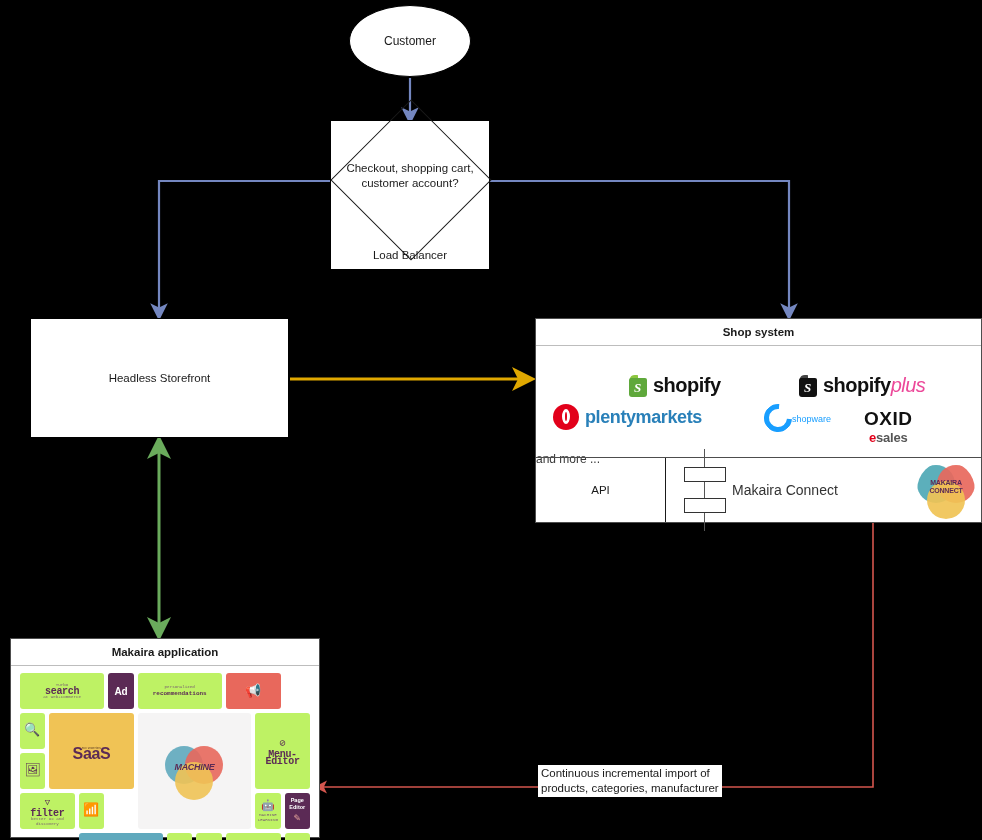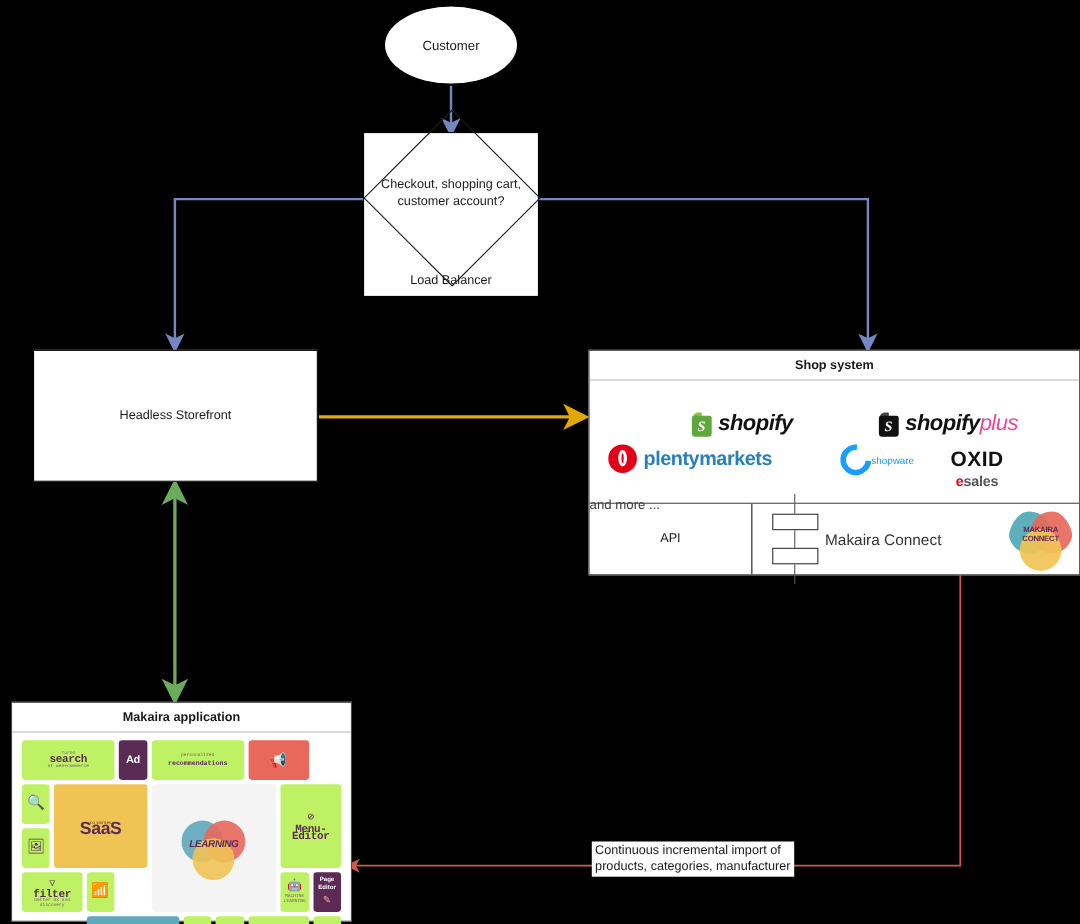--- a/index.html
+++ b/index.html
@@ -120,21 +120,21 @@
     font-family: "Liberation Serif", serif;
   }
   .shop-bag .bag-leaf {
     position: absolute; left: 2px; top: 0px;
     width: 8px; height: 6px;
     background: #8dc63f;
     border-radius: 60% 10% 60% 10%;
   }
   .shop-bag .bag-leaf.dark { background: #444444; }
   .brandtext {
-    font-size: 20px; font-weight: bold; font-style: italic;
+    font-size: 20px; font-weight: bold; 
     color: #111111; letter-spacing: -0.5px;
   }
   .brandtext-light {
     font-size: 20px; font-style: italic; font-weight: normal;
     color: #ec4899; letter-spacing: -0.5px;
   }
   .plenty-mark {
     width: 26px; height: 26px; border-radius: 50%;
     background: #e2001a; margin-right: 6px;
     position: relative;
@@ -170,21 +170,21 @@
   .oxid-sub .sales { color: #555555; }
 
   
   #shop-bottom-row {
     position: relative;
     flex: 0 0 64px;
     border-top: 1px solid #4d4d4d;
     display: flex;
   }
   #api-node {
-    width: 148px;
+    width: 130px;
     border-right: 1px solid #1a1a1a;
     display: flex; align-items: center; justify-content: center;
     font-size: 11.5px; color: #1a1a1a;
     box-sizing: border-box;
   }
   #connect-area {
     flex: 1 1 auto;
     position: relative;
     display: flex; align-items: center;
   }
@@ -452,21 +452,21 @@
       <div class="tile yellow" style="grid-column:2/span 3;grid-row:2/span 2">
         <span class="tiny" style="color:#6a4a2a">no worries</span>
         <span class="big" style="font-size:16px">SaaS</span>
       </div>
 
       <div class="tile" id="tile-logo" style="grid-column:5/span 4;grid-row:2/span 3">
         <span class="mk">
           <span class="mc mc1"></span>
             <span class="mc mc2"></span>
             <span class="mc mc3"></span>
-          <span class="mtext">LEARNING</span>
+          <span class="mtext">MACHINE</span>
         </span>
       </div>
 
       <div class="tile white" style="grid-column:9/span 2;grid-row:2/span 2;flex-direction:row;gap:2px">
         <span style="display:flex;flex-direction:column;align-items:center">
           <span class="glyph" style="font-size:10px">⊘</span>
           <span class="big" style="white-space:pre-line">Menu-
 Editor</span>
         </span>
       </div>

